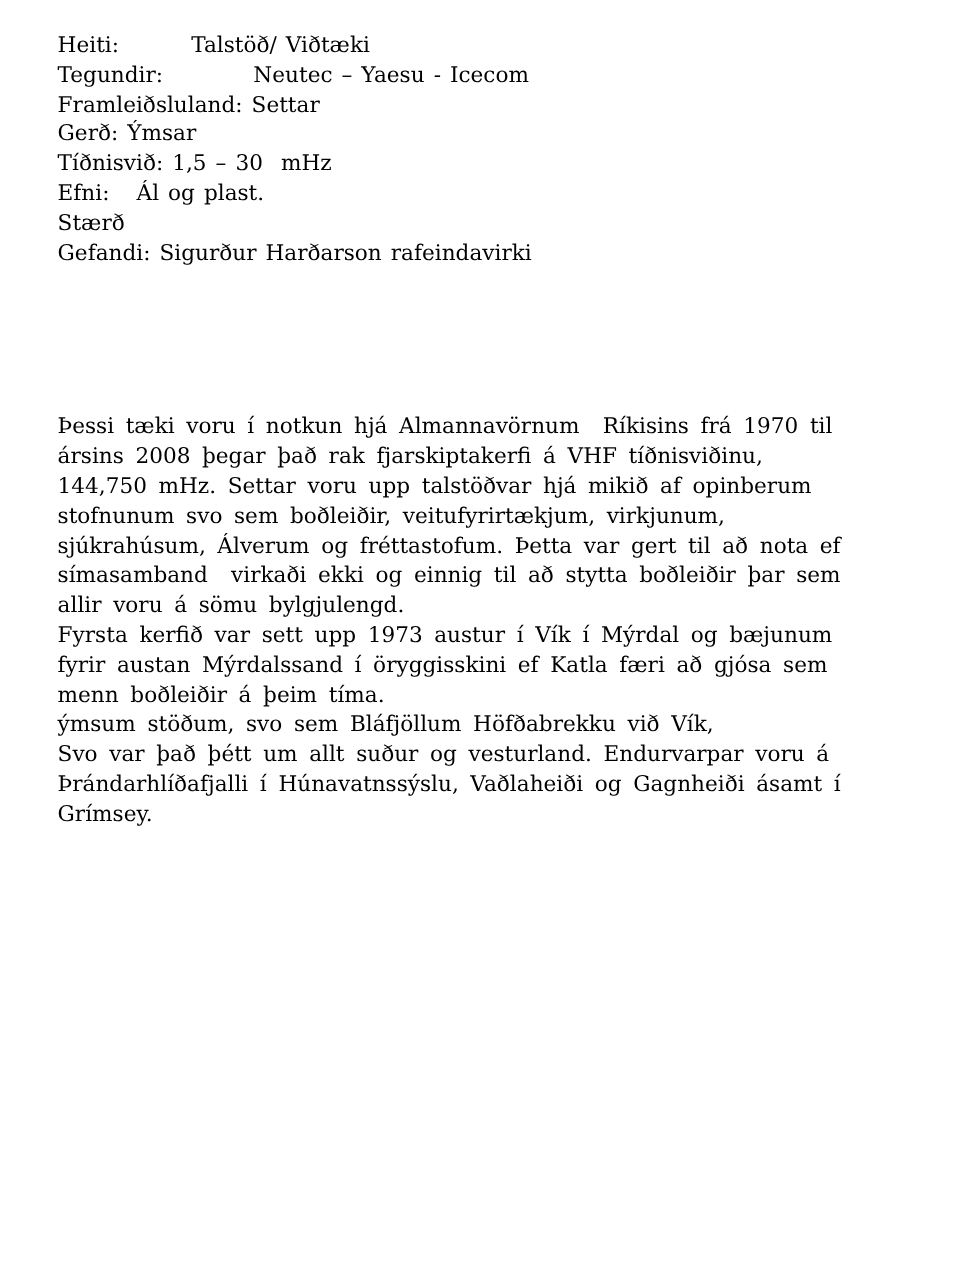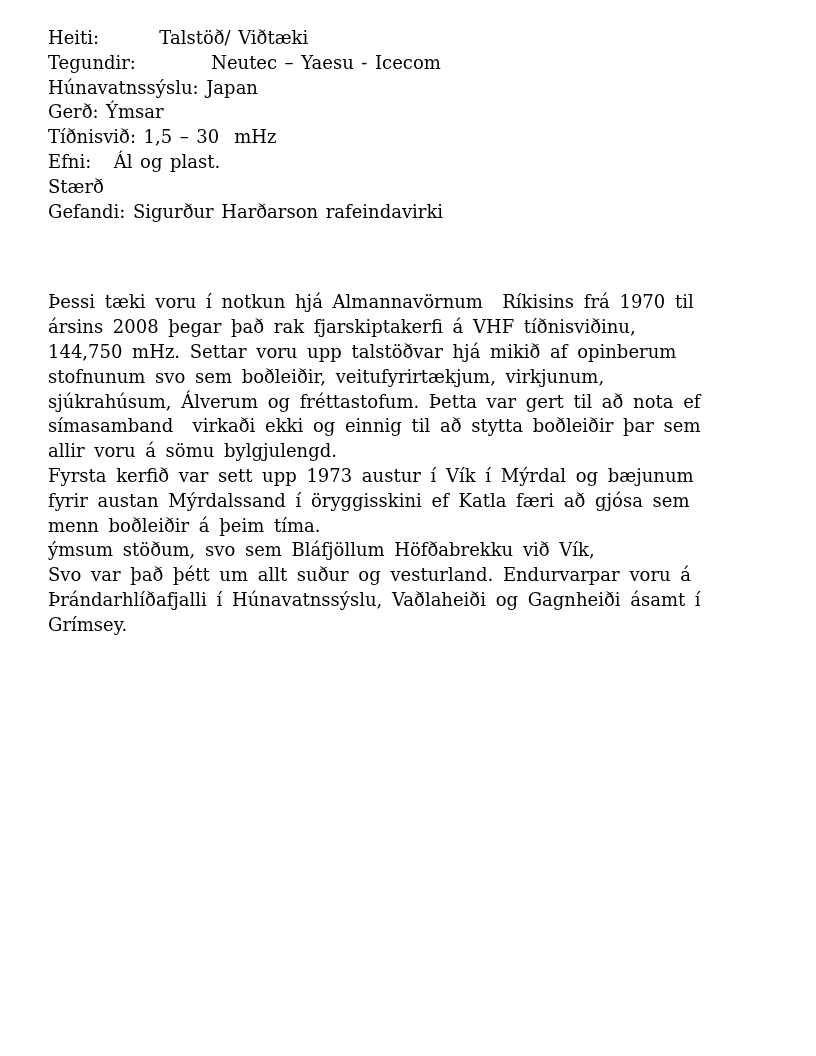--- a/index.html
+++ b/index.html
@@ -20,35 +20,35 @@
     padding: 26px 16px 0 48px;
     overflow: hidden;
   }
   .line {
     white-space: pre;
   }
   .header-block .line {
     word-spacing: 0.10em;
   }
   .body-block {
-    margin-top: 66px;
+    margin-top: 120px;
   }
   .body-block .line {
     word-spacing: 0.22em;
   }
 </style>
 </head>
 <body>
 
 <div class="page">
 
   <div class="header-block">
     <div class="line">Heiti:        Talstöð/ Viðtæki</div>
     <div class="line">Tegundir:          Neutec – Yaesu - Icecom</div>
-    <div class="line">Húnavatnssýslu: Japan</div>
+    <div class="line">Framleiðsluland: Settar</div>
     <div class="line">Gerð: Ýmsar</div>
     <div class="line">Tíðnisvið: 1,5 – 30  mHz</div>
     <div class="line">Efni:   Ál og plast.</div>
     <div class="line">Stærð</div>
     <div class="line">Gefandi: Sigurður Harðarson rafeindavirki</div>
   </div>
 
   <div class="body-block">
     <div class="line">Þessi tæki voru í notkun hjá Almannavörnum  Ríkisins frá 1970 til</div>
     <div class="line">ársins 2008 þegar það rak fjarskiptakerfi á VHF tíðnisviðinu,</div>

